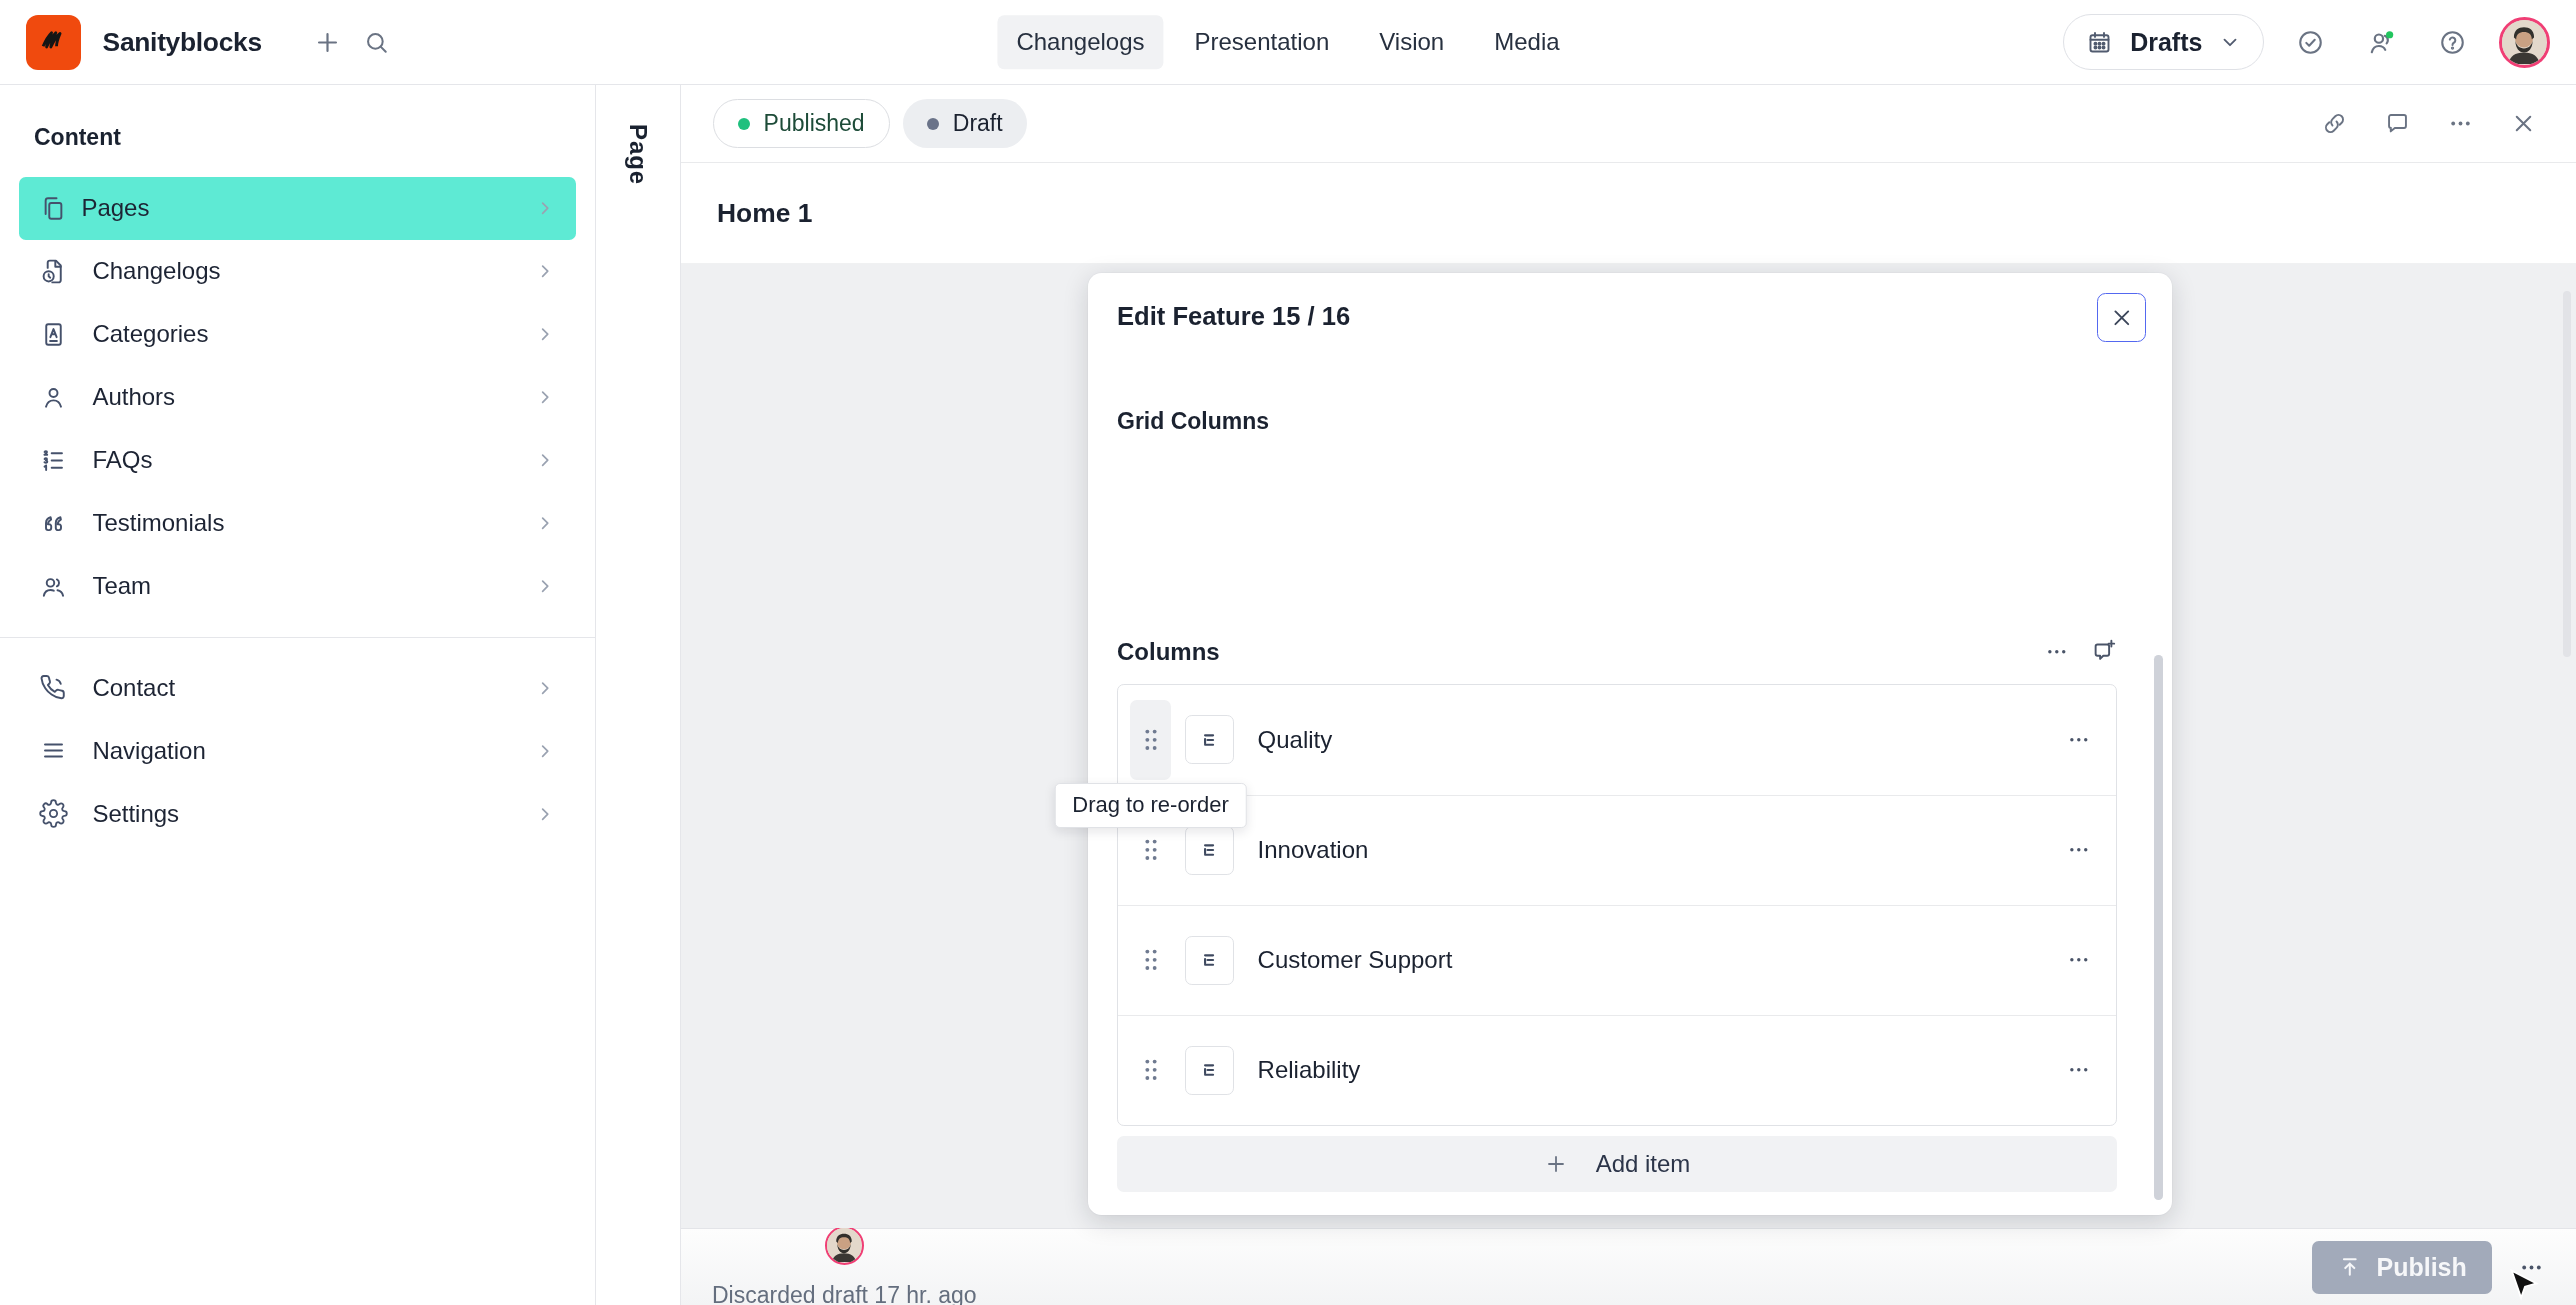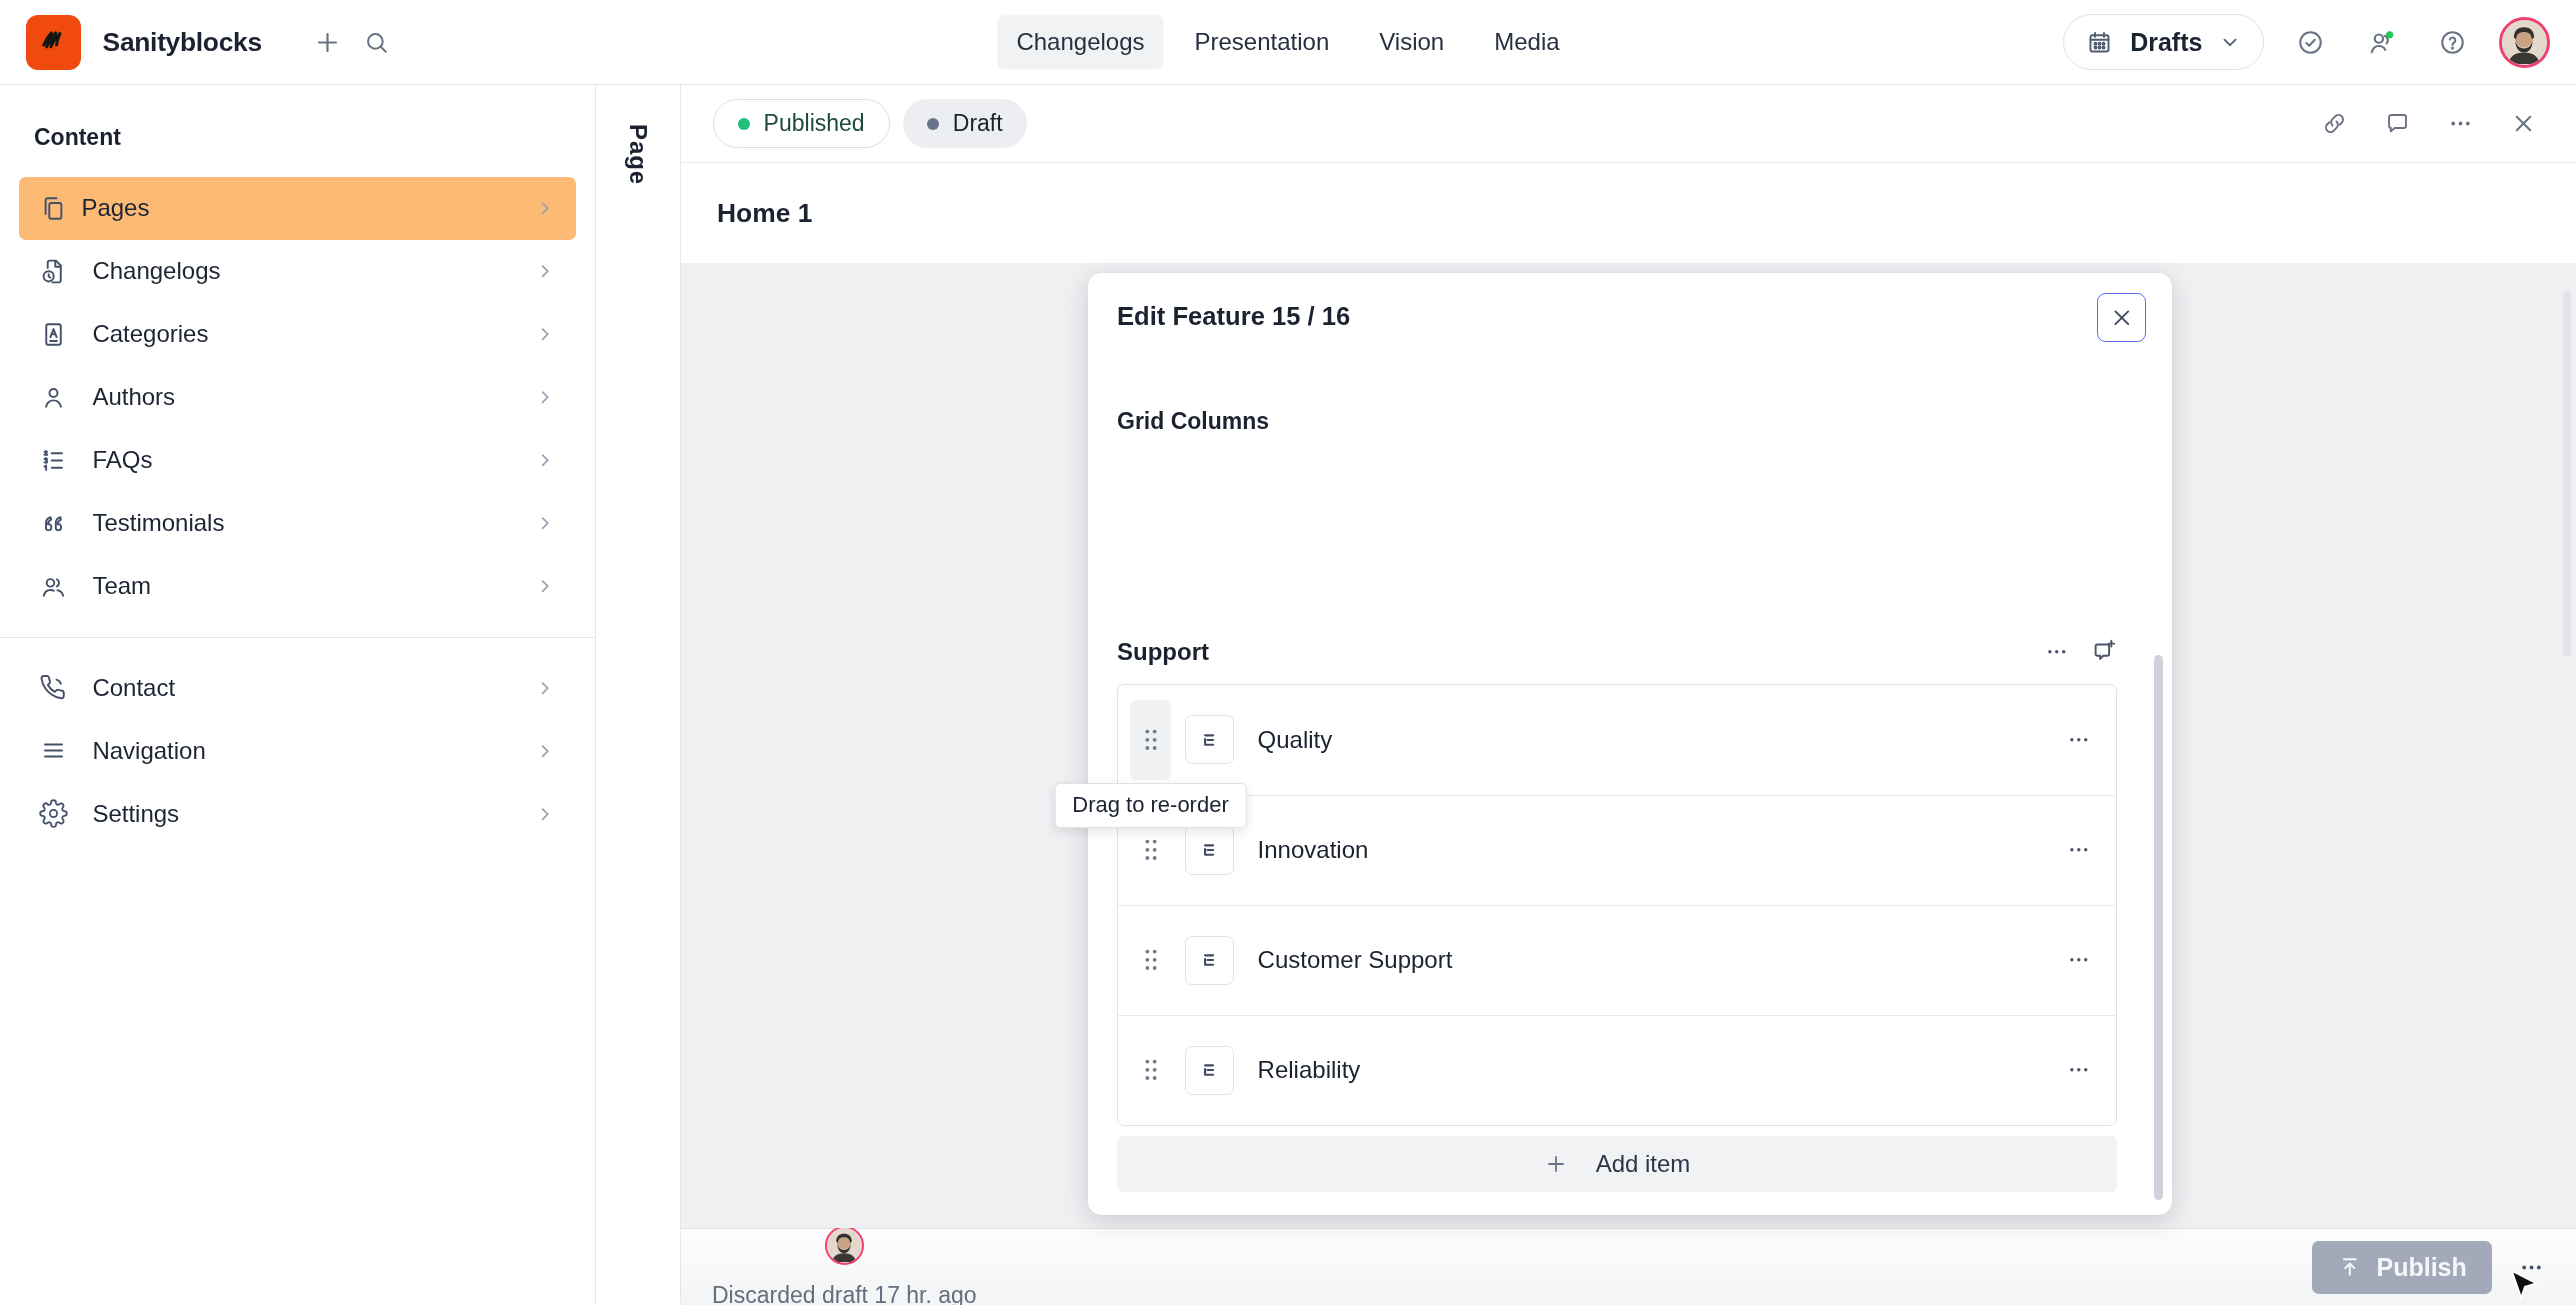--- a/index.html
+++ b/index.html
@@ -27,21 +27,21 @@
     border-radius:851px; padding:0 22px; height:56px; font-size:25px; font-weight:600; color:#1b2230; }
   .avatar { width:51px; height:51px; border-radius:50%; border:3.4px solid #f03e75; overflow:hidden; background:#e7ded3; }
 
   
   .main { flex:1; display:flex; min-height:0; }
 
   .sidebar { width:596px; flex:0 0 596px; border-right:0.9px solid #e5e6ea; background:#fff; }
   .sidebar-header { font-size:23px; font-weight:600; color:#1a2230; padding:39px 34px 25.6px; }
   .nav-item { display:flex; align-items:center; height:63px; margin:0 19px; padding:0 20.4px;
     border-radius:6.8px; gap:24px; font-size:24px; color:#1d2434; }
-  .nav-item.selected { background:#fdba74;gap:13px; }
+  .nav-item.selected { background:#5eead4;gap:13px; }
   .nav-icon { color:#45516b; flex:0 0 29px; }
   .nav-chevron { margin-left:auto; color:#9aa2b1; }
   .nav-divider { height:0.9px; background:#e5e6ea; margin:19px 0; }
 
   .page-strip { width:85px; flex:0 0 85px; border-right:0.9px solid #e5e6ea; background:#fff;
     display:flex; justify-content:center; padding-top:39px; }
   .page-strip span { writing-mode:vertical-rl; font-size:24px; font-weight:600; color:#1a2230; letter-spacing:0.9px; }
 
   .pane { flex:1; display:flex; flex-direction:column; min-width:0; }
   .pane-header { height:78px; flex:0 0 78px; display:flex; align-items:center;
@@ -382,21 +382,21 @@
           <div class="dialog-close">
             <svg width="25.6" height="25.6" viewBox="0 0 24 24" fill="none" stroke="currentColor" stroke-width="1.8" stroke-linecap="round">
                 <path d="M6 6l12 12M18 6L6 18"></path>
               </svg>
           </div>
 
           <div class="field-label">Grid Columns</div>
 
 
           <div class="section-row">
-            <span class="section-label">Support</span>
+            <span class="section-label">Columns</span>
             <div class="section-icons">
               <svg width="25.6" height="25.6" viewBox="0 0 24 24" fill="currentColor">
                   <circle cx="5.5" cy="12" r="1.6"></circle>
                   <circle cx="12" cy="12" r="1.6"></circle>
                   <circle cx="18.5" cy="12" r="1.6"></circle>
                 </svg>
               <svg width="27" height="27" viewBox="0 0 24 24" fill="none" stroke="currentColor" stroke-width="1.7" stroke-linecap="round" stroke-linejoin="round">
                   <path d="M5 7.5A1.7 1.7 0 0 1 6.7 5.8h8.6A1.7 1.7 0 0 1 17 7.5v6.6a1.7 1.7 0 0 1-1.7 1.7h-3.5L9 18.6v-2.8H6.7A1.7 1.7 0 0 1 5 14.1z"></path>
                   <path d="M19 2.5v5M16.5 5h5"></path>
                 </svg>

